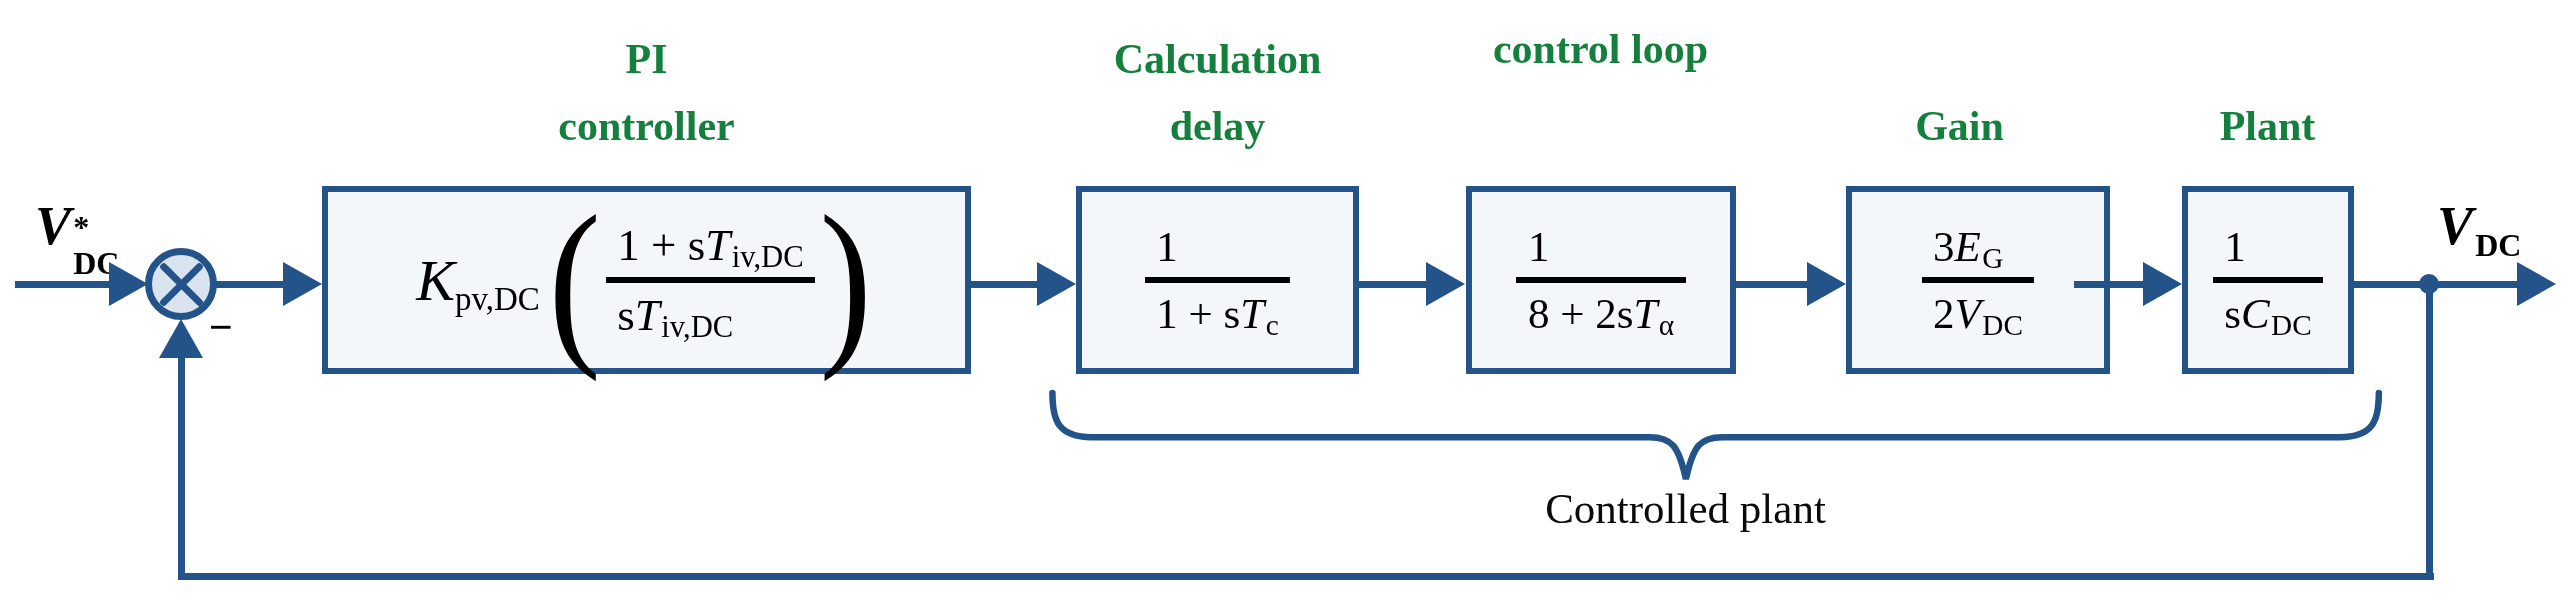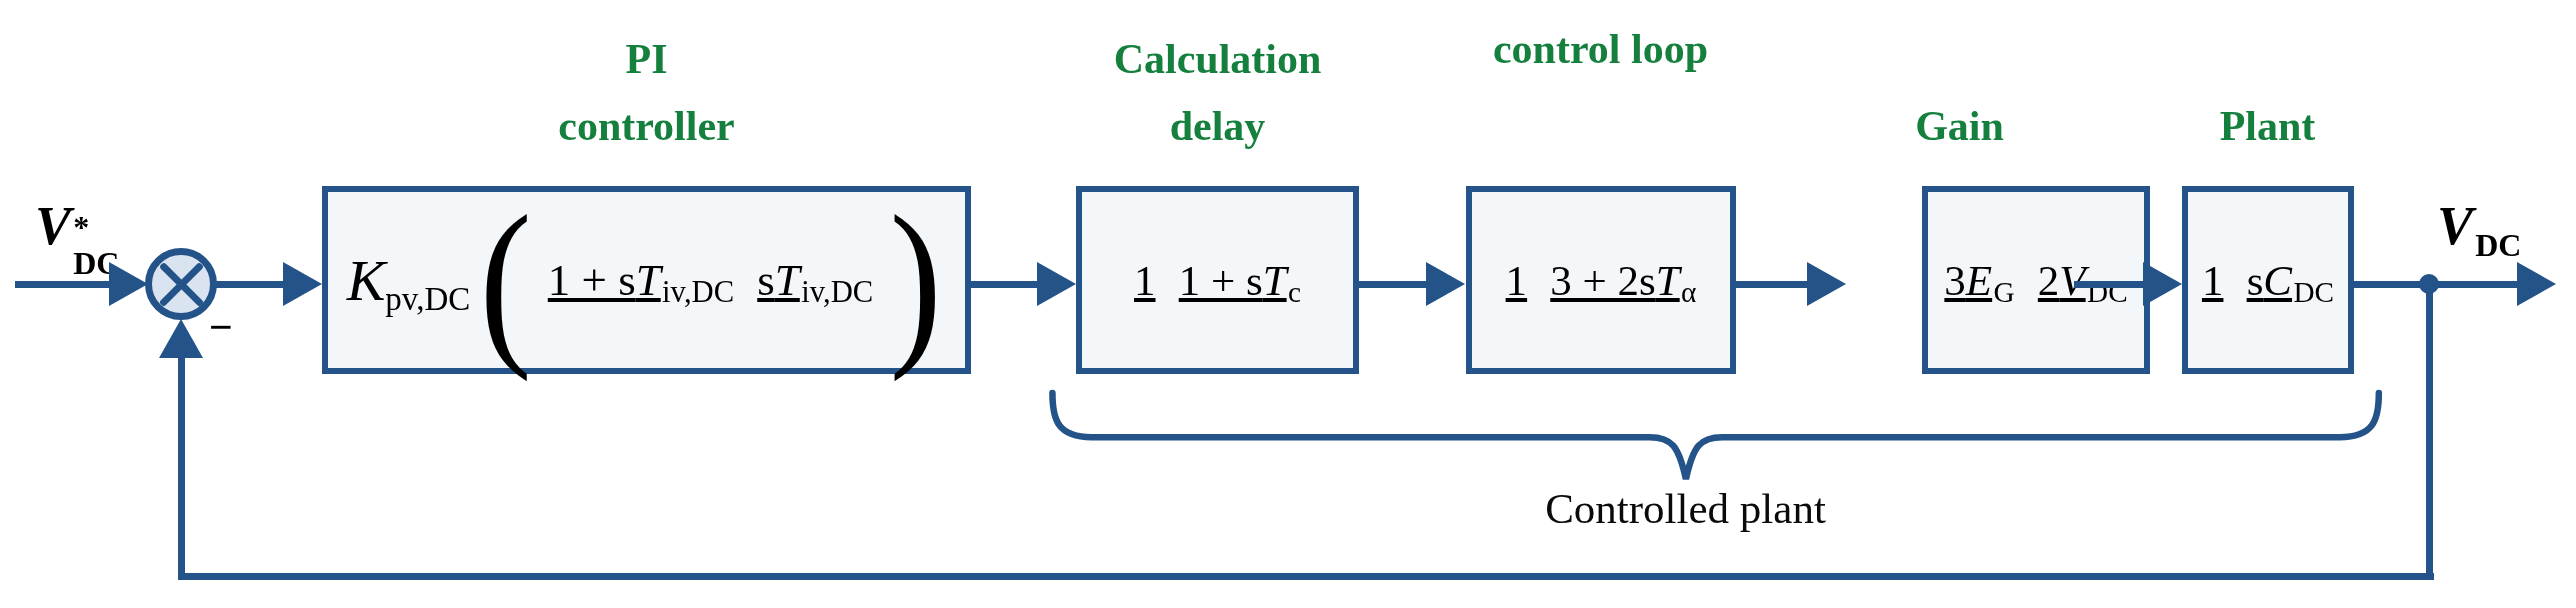--- a/index.html
+++ b/index.html
@@ -35,21 +35,21 @@
   .x135{transform:rotate(-45deg);}
   .minus{position:absolute;left:209px;top:302px;font-size:42px;font-weight:bold;
     line-height:51px;color:#000;}
   
   .box{position:absolute;top:186px;height:188px;box-sizing:border-box;
     background:var(--box-fill);border:6.5px solid var(--line);
     display:flex;align-items:center;justify-content:center;
     font-size:43px;color:#000;white-space:nowrap;}
   .title{position:absolute;font-weight:bold;font-size:42px;line-height:67px;
     text-align:center;color:#15803d;}
-  .frac{display:inline-flex;align-items:flex-start;text-decoration:underline;}
+  .frac{display:inline-flex;flex-direction:column;align-items:flex-start;}
   .frac .bar{align-self:stretch;height:6.5px;background:#000;margin:5.8px 0;}
   .num,.den{padding:0 11.6px;white-space:nowrap;}
   .var{font-style:italic;}
   .sub{font-size:0.68em;position:relative;top:0.24em;margin-left:1.4px;}
   
   .pi-coeff{font-size:58px;font-style:italic;}
   .pi-coeff-sub{font-size:33px;position:relative;top:19px;margin-right:4.3px;}
   .paren{font-size:185px;line-height:170px;font-weight:400;
     display:inline-block;transform:scaleX(0.85);}
   .pi-frac{font-size:45px;}
@@ -124,29 +124,29 @@
   <div class="line-h" style="left:1359px;top:281px;width:70px;"></div>
   <div class="arrow-r" style="left:1426px;top:262px;"></div>
 
   <div class="title" style="left:1347px;top:16px;width:507px;">
     <div>control loop</div>
   </div>
   <div class="box" style="left:1466px;width:270px;">
     <span class="frac">
       <span class="num">1</span>
       <span class="bar"></span>
-      <span class="den"><span>3 + 2s</span><span class="var">T</span><span class="sub">α</span></span>
+      <span class="den"><span>8 + 2s</span><span class="var">T</span><span class="sub">α</span></span>
     </span>
   </div>
 
   <div class="line-h" style="left:1735px;top:281px;width:73px;"></div>
   <div class="arrow-r" style="left:1807px;top:262px;"></div>
 
   <div class="title" style="left:1851px;top:93px;width:217px;text-align:center;">Gain</div>
-  <div class="box" style="left:1922px;width:228px;">
+  <div class="box" style="left:1846px;width:264px;">
     <span class="frac">
       <span class="num"><span>3</span><span class="var">E</span><span class="sub">G</span></span>
       <span class="bar"></span>
       <span class="den"><span>2</span><span class="var">V</span><span class="sub">DC</span></span>
     </span>
   </div>
 
   <div class="line-h" style="left:2074px;top:281px;width:70px;"></div>
   <div class="arrow-r" style="left:2143px;top:262px;"></div>
 

